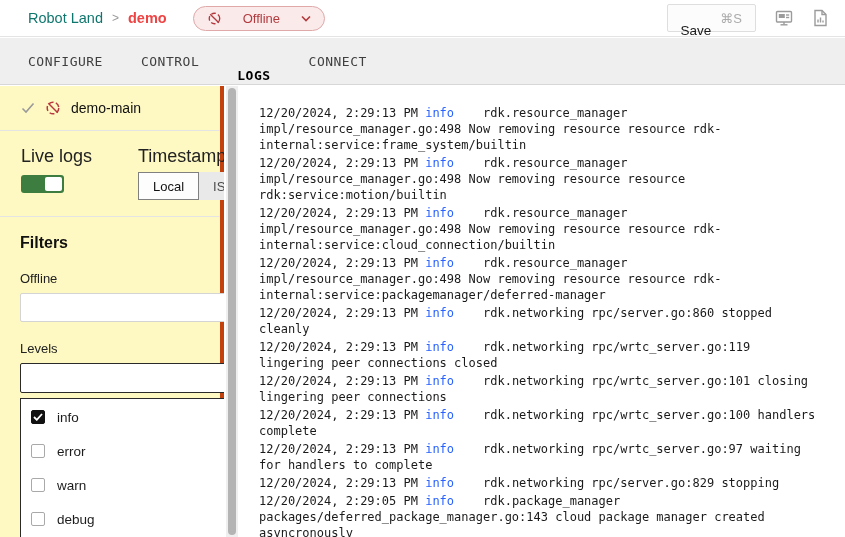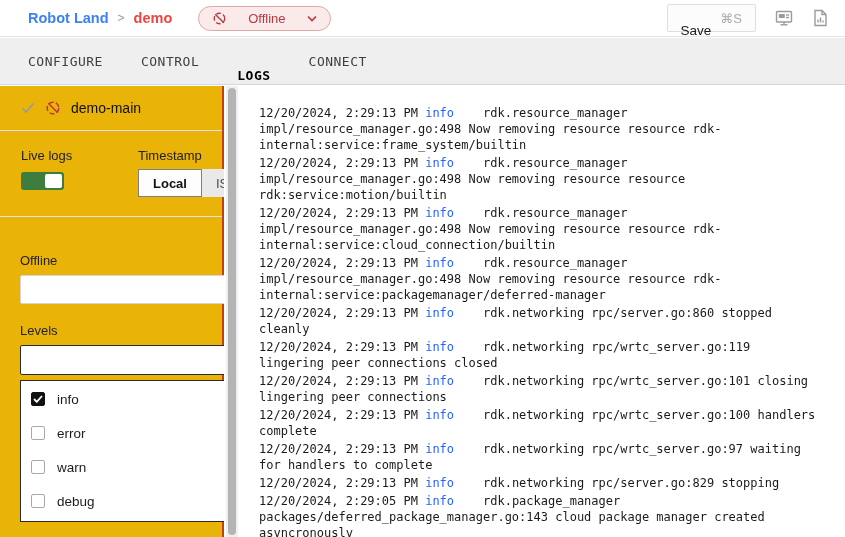--- a/index.html
+++ b/index.html
@@ -4,21 +4,21 @@
 <style>
   * { margin:0; padding:0; box-sizing:border-box; }
   html,body { width:845px; height:537px; overflow:hidden; background:#fff;
     font-family:"Liberation Sans", sans-serif; color:#1a1a1a; }
   .mono { font-family:"DejaVu Sans Mono", monospace; }
 
   
   .topbar { position:absolute; left:0; top:0; width:845px; height:37px; background:#fff;
     border-bottom:1px solid #e4e4e4; display:flex; align-items:center; }
   .breadcrumb { display:flex; align-items:center; gap:9px; margin-left:28px; font-size:14.5px; }
-  .crumb-org { color:#3b82f6;font-weight:bold; }
+  .crumb-org { color:#0f766e; }
   .crumb-sep { color:#9a9a9a; font-size:12px; }
   .crumb-machine { font-weight:bold; color:#ef4444; }
   .status-badge { display:flex; align-items:center; gap:21px; margin-left:26px;
     height:25px; padding:0 13px; background:#fbeaea; border:1px solid #dfa9a9;
     border-radius:13px; cursor:pointer; }
   .status-badge .label { font-size:13px; font-weight:500; color:#b23a3e; }
   .topbar-right { margin-left:auto; display:flex; align-items:center; gap:18px; margin-right:16px; }
   .save-btn { display:flex; align-items:center; gap:9px; height:28px; padding:0 13px;
     background:#fcfcfc; border:1px solid #dedede; border-radius:2px; cursor:pointer;
     font-family:inherit; }
@@ -29,40 +29,40 @@
   
   .tabbar { position:absolute; left:0; top:38px; width:845px; height:47px; background:#efefef;
     border-bottom:1px solid #d7d7d7; display:flex; align-items:center; gap:38px;
     padding-left:28px; }
   .tab { font-family:"DejaVu Sans Mono", monospace; font-size:13px; letter-spacing:.5px;
     color:#3f3f3f; background:none; border:none; cursor:pointer; padding:4px 0; }
   .tab.active { font-weight:bold; color:#000;margin-top:29px; }
 
   
   .content { position:absolute; left:0; top:86px; width:845px; height:451px; display:flex; }
-  .sidebar { position:relative; width:224px; height:100%; background:#eab308;
-    border-right:2px solid #c2410c; flex:none; }
+  .sidebar { position:relative; width:224px; height:100%; background:#fef9c3;
+    border-right:4px solid #c2410c; flex:none; }
   .logpane { position:relative; flex:1; background:#fff; overflow:hidden;text-decoration:underline; }
 
   
   .part-row { height:45px; display:flex; align-items:center; gap:10px; padding-left:21px;
     border-bottom:1px solid #e4e4e4; }
   .part-name { font-size:14px; color:#111; }
   .controls { position:relative; height:86px; border-bottom:1px solid #e4e4e4; }
-  .ctl-label { font-size:13px; color:#222; }
+  .ctl-label { font-size:18px; color:#222; }
   .live-logs { position:absolute; left:21px; top:15px; }
   .toggle { margin-top:8px; width:43px; height:18px; background:var(--toggle-green);
     border-radius:3px; position:relative; cursor:pointer; }
   .toggle .knob { position:absolute; right:2px; top:2px; width:17px; height:14px;
     background:#fff; border-radius:2px; }
   .timestamp-group { position:absolute; left:138px; top:15px; }
   .segmented { margin-top:5px; display:flex; }
   .seg-btn { height:28px; padding:0 14px; font-size:13px; cursor:pointer; border:none;
     background:#e9e9e9; color:#4a4a4a; font-family:inherit; }
-  .seg-btn.active { background:#fdfdfd; border:1px solid #808080; color:#111; font-weight:bold; }
+  .seg-btn.active { background:#fdfdfd; border:1px solid #808080; color:#111; font-weight:normal; }
 
   .filters { padding:17px 20px 0 20px; }
   .filters-heading { font-size:16px; font-weight:bold; color:#111; }
   .field-label { display:block; font-size:13px; color:#222; margin-top:19px; margin-bottom:7px; }
   .keyword-input { width:238px; height:29px; border:1px solid #d4d4d4; background:#fff;
     border-radius:2px; padding:0 8px; font-size:13px; font-family:inherit; }
   .levels-select { position:relative; width:238px; height:30px; border:1px solid #2a2a2a;
     background:#fff; border-radius:2px; cursor:pointer; }
   .levels-select svg { position:absolute; right:9px; top:10px; }
   .listbox { position:relative; width:238px; height:142px; margin-top:5px;
@@ -173,20 +173,21 @@
       <div class="timestamp-group">
         <span class="ctl-label">Timestamp</span>
         <div class="segmented">
             <button class="seg-btn active">Local</button>
             <button class="seg-btn">ISO</button>
           </div>
       </div>
     </div>
 
     <div class="filters">
+      <div class="filters-heading">Filters</div>
 
       <label class="field-label">Offline</label>
       <input class="keyword-input" type="text" value="" style="">
 
       <label class="field-label">Levels</label>
       <div class="levels-select">
         <span>
           <svg width="12" height="8" viewBox="0 0 12 8" fill="none" stroke="#707070" stroke-width="1.5">
             <polyline points="1.5,6 6,1.8 10.5,6"></polyline>
           </svg>

